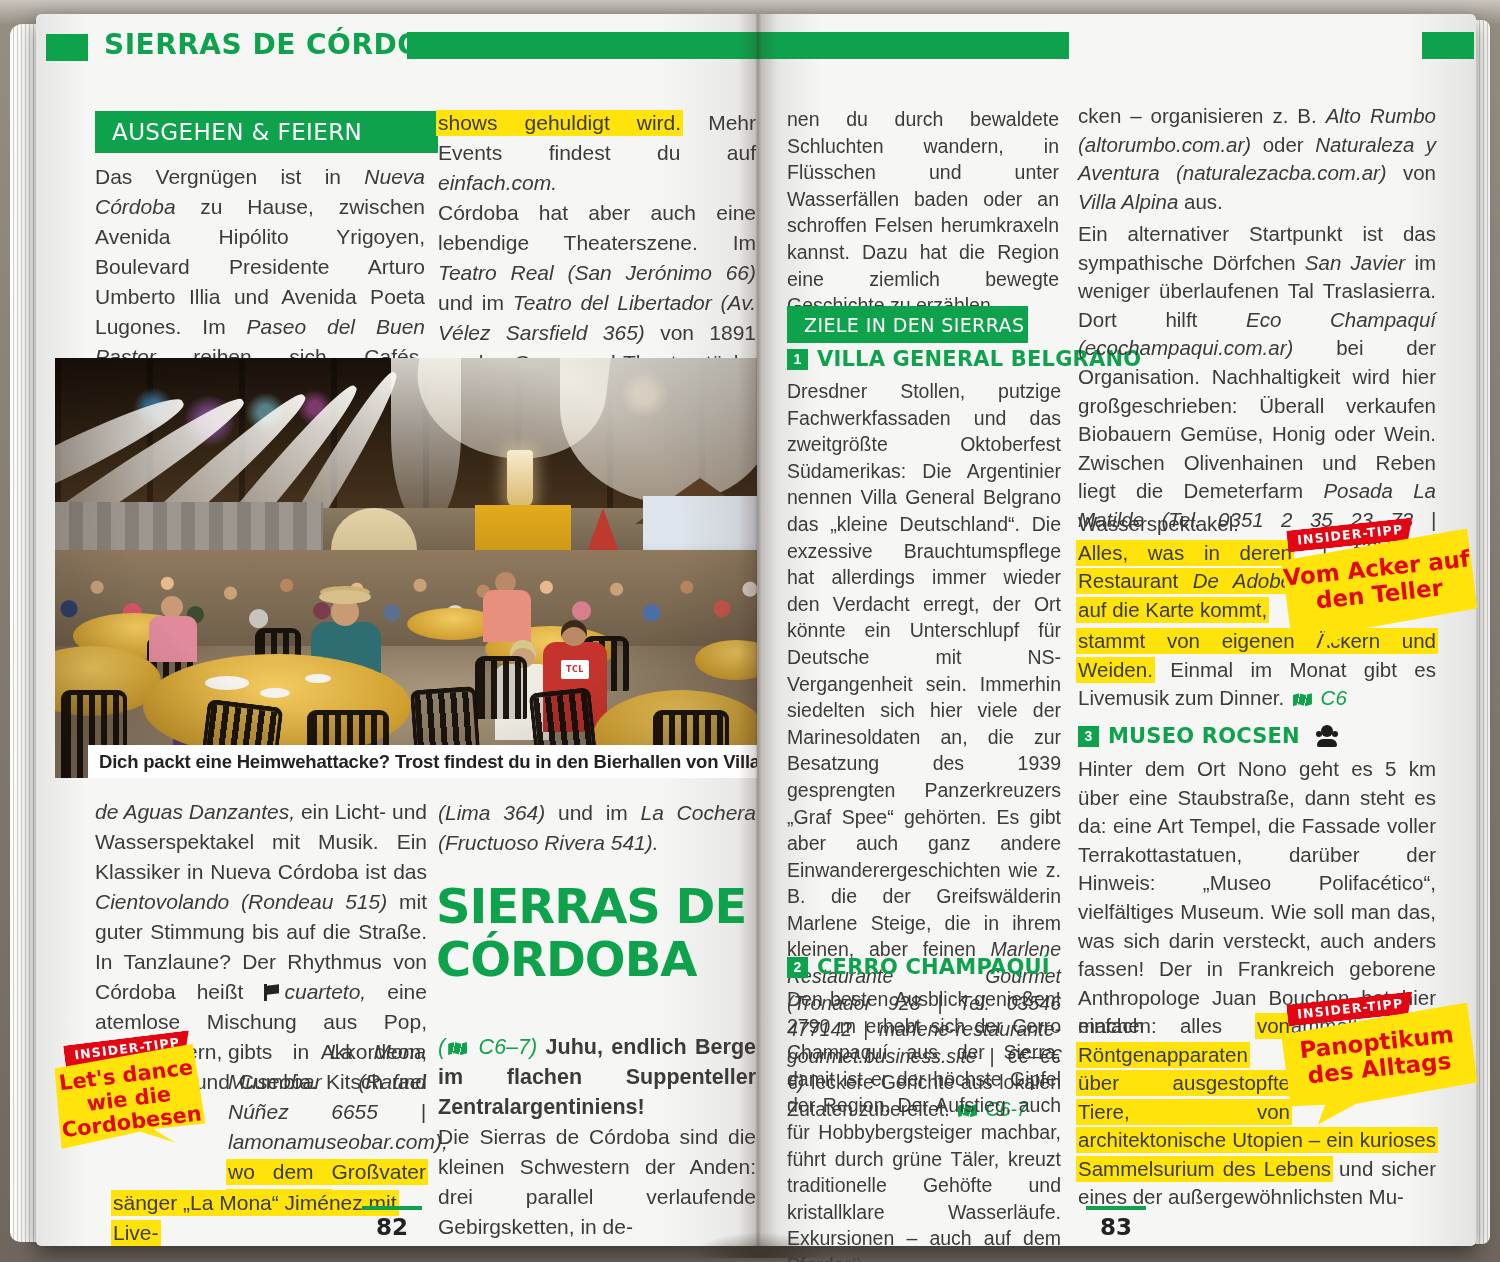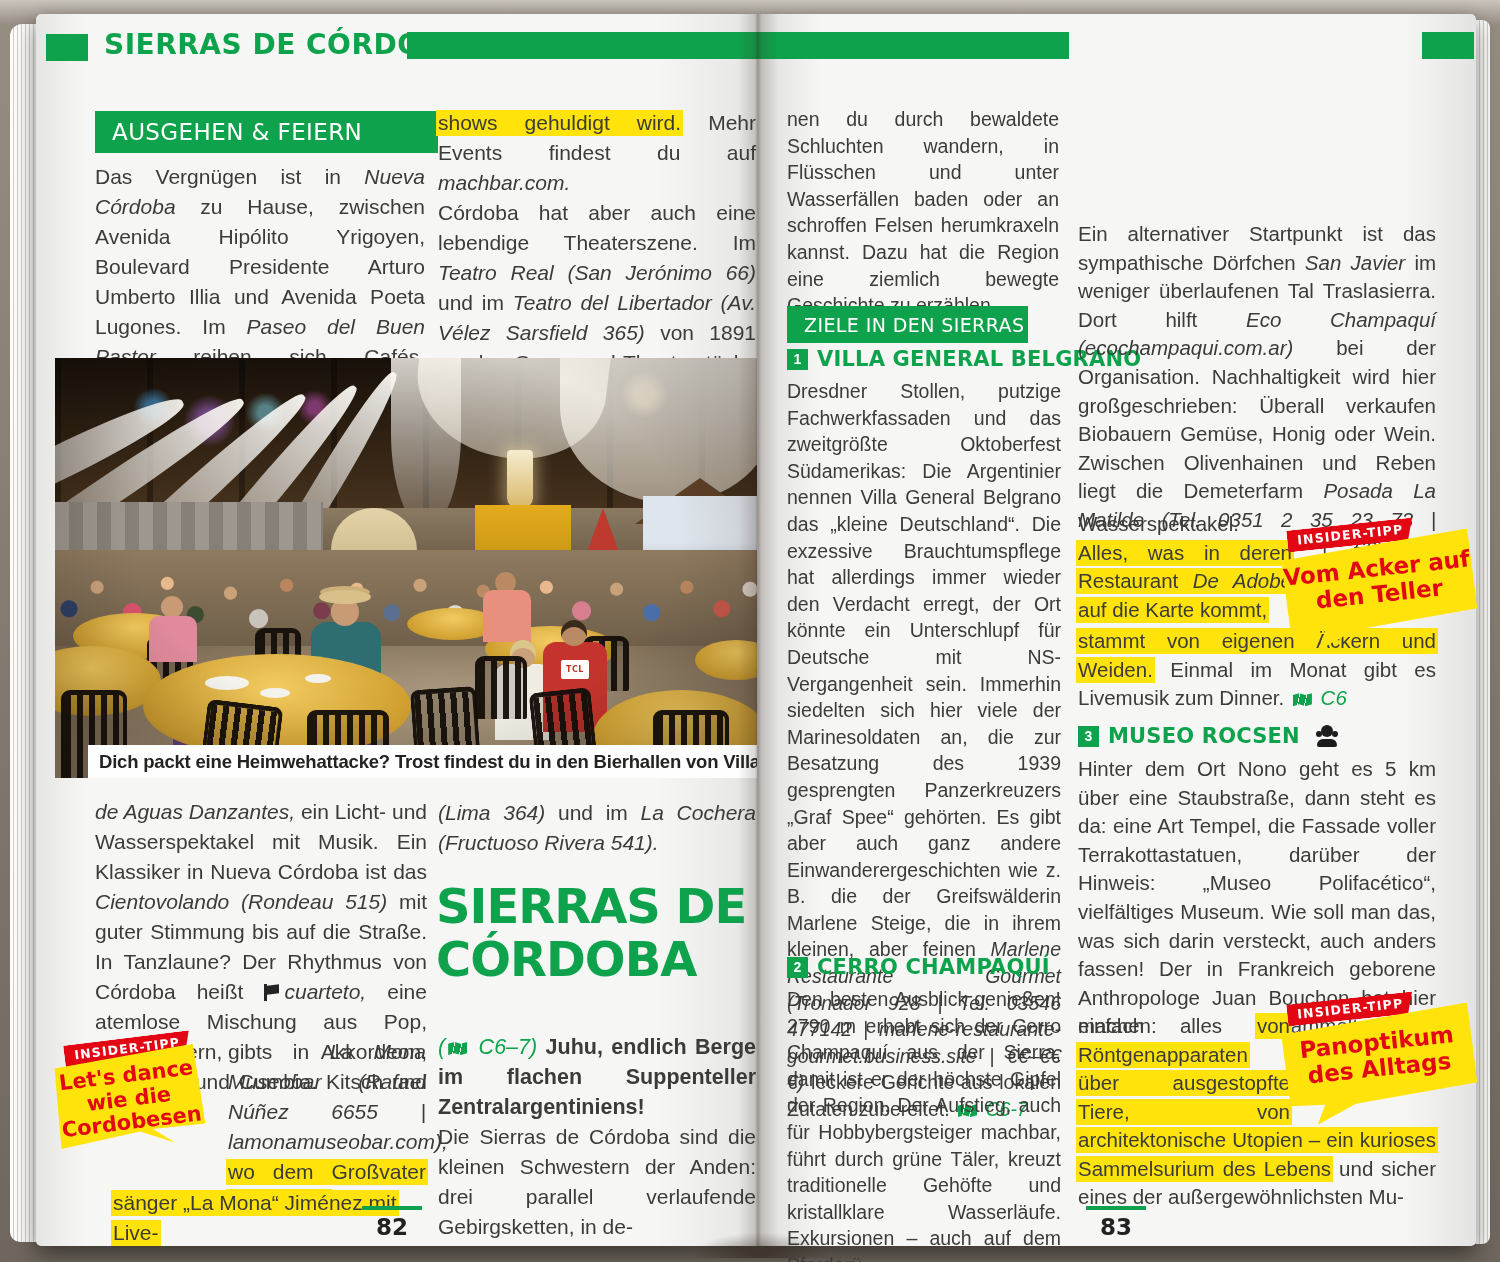--- a/index.html
+++ b/index.html
@@ -203,21 +203,21 @@
 
   <div class="gbar abs" style="left:46px;top:34px;width:42px;height:27px;"></div>
   <div class="abs top-title-left" style="left:104px;top:28px;">SIERRAS DE CÓRDOBA</div>
   <div class="gbar abs" style="left:407px;top:32px;width:350px;height:27px;"></div>
 
   <div class="section-box" style="left:95px;top:111px;width:326px;height:42px;font-size:23px;">AUSGEHEN &amp; FEIERN</div>
 
   <div class="abs body-text lp" style="left:95px;top:162px;width:330px;"><span>Das Vergnügen ist in </span><span class="i">Nueva Córdoba</span><span> zu Hause, zwischen Avenida Hipólito Yrigoyen, Boulevard Presidente Arturo Umberto Illia und Avenida Poeta Lugones. Im </span><span class="i">Paseo del Buen Pastor</span><span> reihen sich Cafés, Boutiquen und kleine Galerien. Im Sommer lockt die </span><span class="i">Fuente</span></div>
 
   <div class="abs body-text lp" style="left:438px;top:108px;width:318px;">
-    <div><span class="hl">shows gehuldigt wird.</span><span> Mehr Events findest du auf </span><span class="i">machbar.com.</span></div>
+    <div><span class="hl">shows gehuldigt wird.</span><span> Mehr Events findest du auf </span><span class="i">einfach.com.</span></div>
     <div><span>Córdoba hat aber auch eine lebendige Theaterszene. Im </span><span class="i">Teatro Real (San Jerónimo 66)</span><span> und im </span><span class="i">Teatro del Libertador (Av. Vélez Sarsfield 365)</span><span> von 1891 werden Opern und Theaterstücke aufgeführt. Ein spannedes Off-Programm findest du im </span><span class="i">DocumentA/Escénicas</span></div>
   </div>
 
   <div class="photo">
     <div class="ph-ceiling"></div>
     <div class="dr d1"></div>
     <div class="dr d2"></div>
     <div class="dr d3"></div>
     <div class="dr d4"></div>
     <div class="dr d5"></div>
@@ -313,20 +313,21 @@
     <span class="t">VILLA GENERAL BELGRANO</span>
   </div>
   <div class="abs body-text rp1" style="left:787px;top:378px;width:274px;"><span>Dresdner Stollen, putzige Fachwerkfassaden und das zweitgrößte Oktoberfest Südamerikas: Die Argentinier nennen Villa General Belgrano das „kleine Deutschland“. Die exzessive Brauchtumspflege hat allerdings immer wieder den Verdacht erregt, der Ort könnte ein Unterschlupf für Deutsche mit NS-Vergangenheit sein. Immerhin siedelten sich hier viele der Marinesoldaten an, die zur Besatzung des 1939 gesprengten Panzerkreuzers „Graf Spee“ gehörten. Es gibt aber auch ganz andere Einwanderergeschichten wie z. B. die der Greifswälderin Marlene Steige, die in ihrem kleinen, aber feinen </span><span class="i">Marlene Restaurante Gourmet (Tronador 928 | Tel. 03546 477142 | marlene-restaurante-gourmet.business.site | €€–€€€)</span><span> leckere Gerichte aus lokalen Zutaten zubereitet. </span><span class="inline-icon icon-map"></span><span class="mapref"> C6-7</span></div>
 
   <div class="sub-heading" style="left:787px;top:955px;">
     <span class="badge">2</span>
     <span class="t">CERRO CHAMPAQUÍ</span>
   </div>
   <div class="abs body-text rp1" style="left:787px;top:986px;width:274px;"><span>Den besten Ausblick genießen! 2790 m erhebt sich der Cerro Champaquí aus der Sierra, damit ist er der höchste Gipfel der Region. Der Aufstieg, auch für Hobbybergsteiger machbar, führt durch grüne Täler, kreuzt traditionelle Gehöfte und kristallklare Wasserläufe. Exkursionen – auch auf dem Pferderü-</span></div>
 
+  <div class="abs body-text rp2" style="left:1078px;top:102px;width:358px;"><span>cken – organisieren z. B. </span><span class="i">Alto Rumbo (altorumbo.com.ar)</span><span> oder </span><span class="i">Naturaleza y Aventura (naturalezacba.com.ar)</span><span> von </span><span class="i">Villa Alpina</span><span> aus.</span></div>
   <div class="abs body-text rp2" style="left:1078px;top:220px;width:358px;"><span>Ein alternativer Startpunkt ist das sympathische Dörfchen </span><span class="i">San Javier</span><span> im weniger überlaufenen Tal Traslasierra. Dort hilft </span><span class="i">Eco Champaquí (ecochampaqui.com.ar)</span><span> bei der Organisation. Nachhaltigkeit wird hier großgeschrieben: Überall verkaufen Biobauern Gemüse, Honig oder Wein. Zwischen Olivenhainen und Reben liegt die Demeterfarm </span><span class="i">Posada La Matilde (Tel. 0351 2 35 23 73 | posadalamatilde.com.ar | €€)</span><span> mit Pferdezucht und</span></div>
   <div class="abs body-text rp2" style="left:1078px;top:510px;width:214px;"><span>Wasserspektakel. </span><span class="hl">Alles, was in deren Restaurant </span><span class="i hl">De Adobe</span><span class="hl"> auf die Karte kommt,</span></div>
   <div class="abs body-text rp2" style="left:1078px;top:627px;width:358px;"><span class="hl">stammt von eigenen Äckern und Weiden.</span><span> Einmal im Monat gibt es Livemusik zum Dinner. </span><span class="inline-icon icon-map"></span><span class="mapref"> C6</span></div>
 
   <div class="tab tab2 abs">INSIDER-TIPP</div>
   <div class="bubble bubble-r bubble2">
     <div class="btxt" style="white-space: pre-line;">Vom Acker auf
 den Teller</div>
   </div>
 

